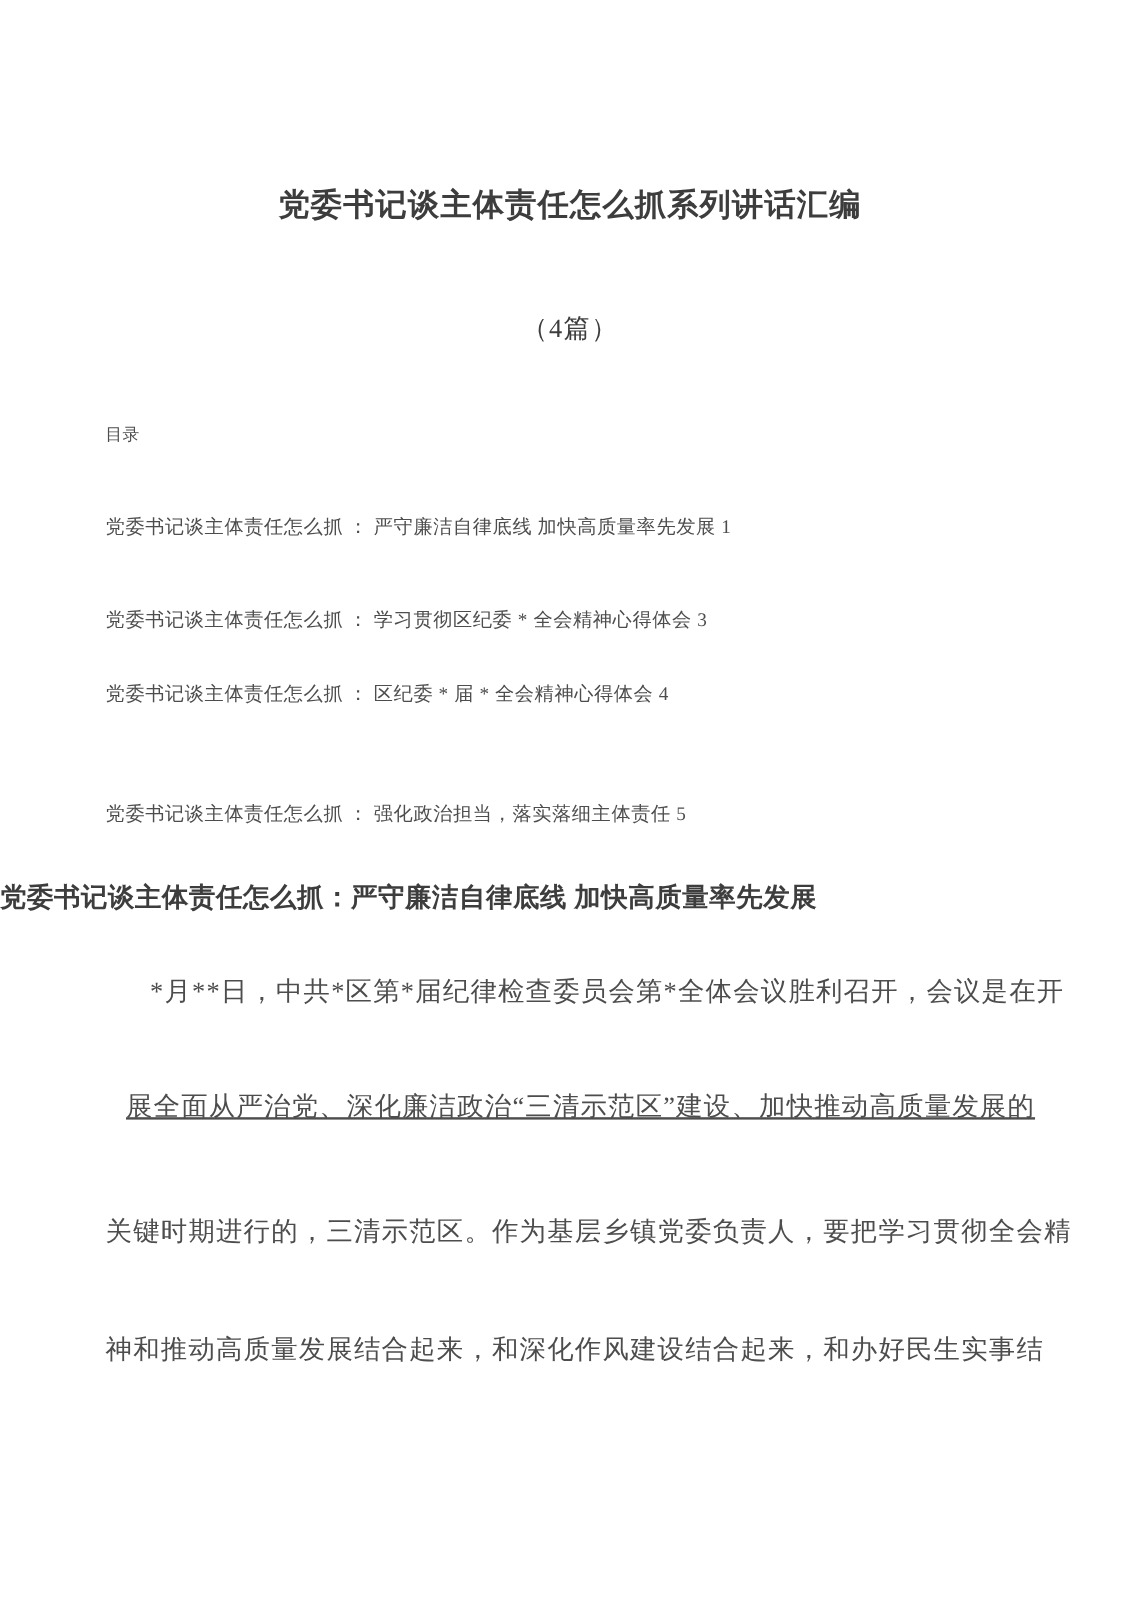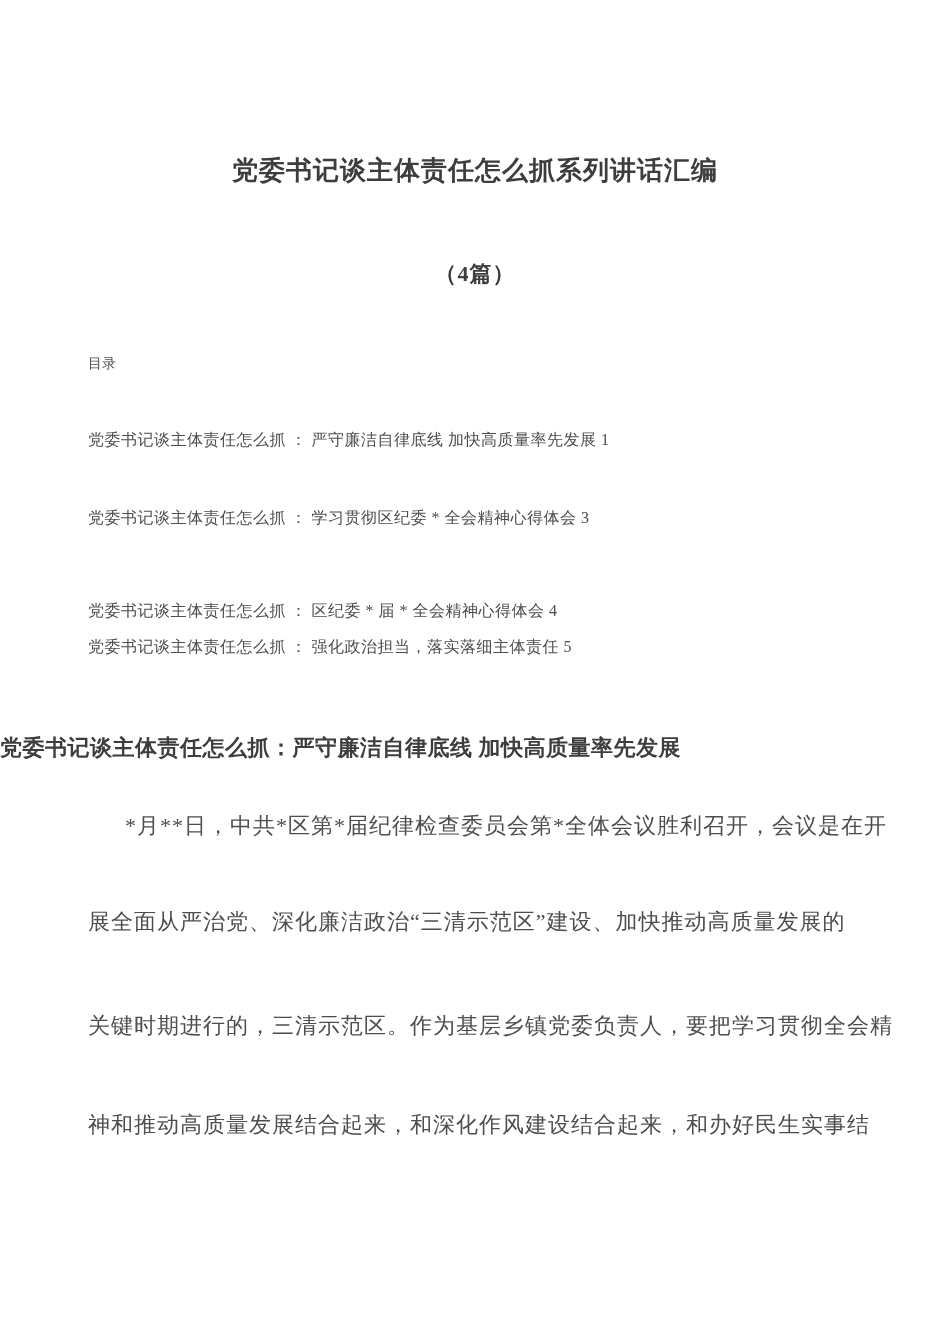--- a/index.html
+++ b/index.html
@@ -30,58 +30,58 @@
     color: #3d3d3d;
     letter-spacing: 1px;
     white-space: nowrap;
   }
   .doc-subtitle {
     top: 259px;
     left: 0;
     right: 0;
     text-align: center;
     font-size: 22px;
-    font-weight: bold;
+    font-weight: normal;
     color: #3d3d3d;
     letter-spacing: 1px;
     white-space: nowrap;
   }
   .toc-heading {
     top: 349px;
     left: 88px;
     font-size: 14px;
     color: #4d4d4d;
   }
   .toc-entry {
     left: 88px;
     font-size: 16px;
     color: #4d4d4d;
     letter-spacing: 0.5px;
   }
   .toc-entry-1 { top: 425px; }
   .toc-entry-2 { top: 503px; }
-  .toc-entry-3 { top: 596px; }
-  .toc-entry-4 { top: 632px; }
+  .toc-entry-3 { top: 564px; }
+  .toc-entry-4 { top: 664px; }
   .section-heading {
     top: 733px;
     left: 0;
     right: 0;
     font-size: 22px;
     font-weight: bold;
     color: #3d3d3d;
     letter-spacing: 0.5px;
     white-space: nowrap;
   }
   .body-line {
     font-size: 22px;
     color: #4d4d4d;
     letter-spacing: 1px;
   }
   .body-line-1 { top: 811px; left: 125px; }
-  .body-line-2 { top: 907px; left: 88px; }
+  .body-line-2 { top: 907px; left: 105px; text-decoration: underline; }
   .body-line-3 { top: 1011px; left: 88px; }
   .body-line-4 { top: 1110px; left: 88px; }
 </style>
 </head>
 <body>
 
 <div class="page">
 
   <div class="abs doc-title">党委书记谈主体责任怎么抓系列讲话汇编</div>
 

